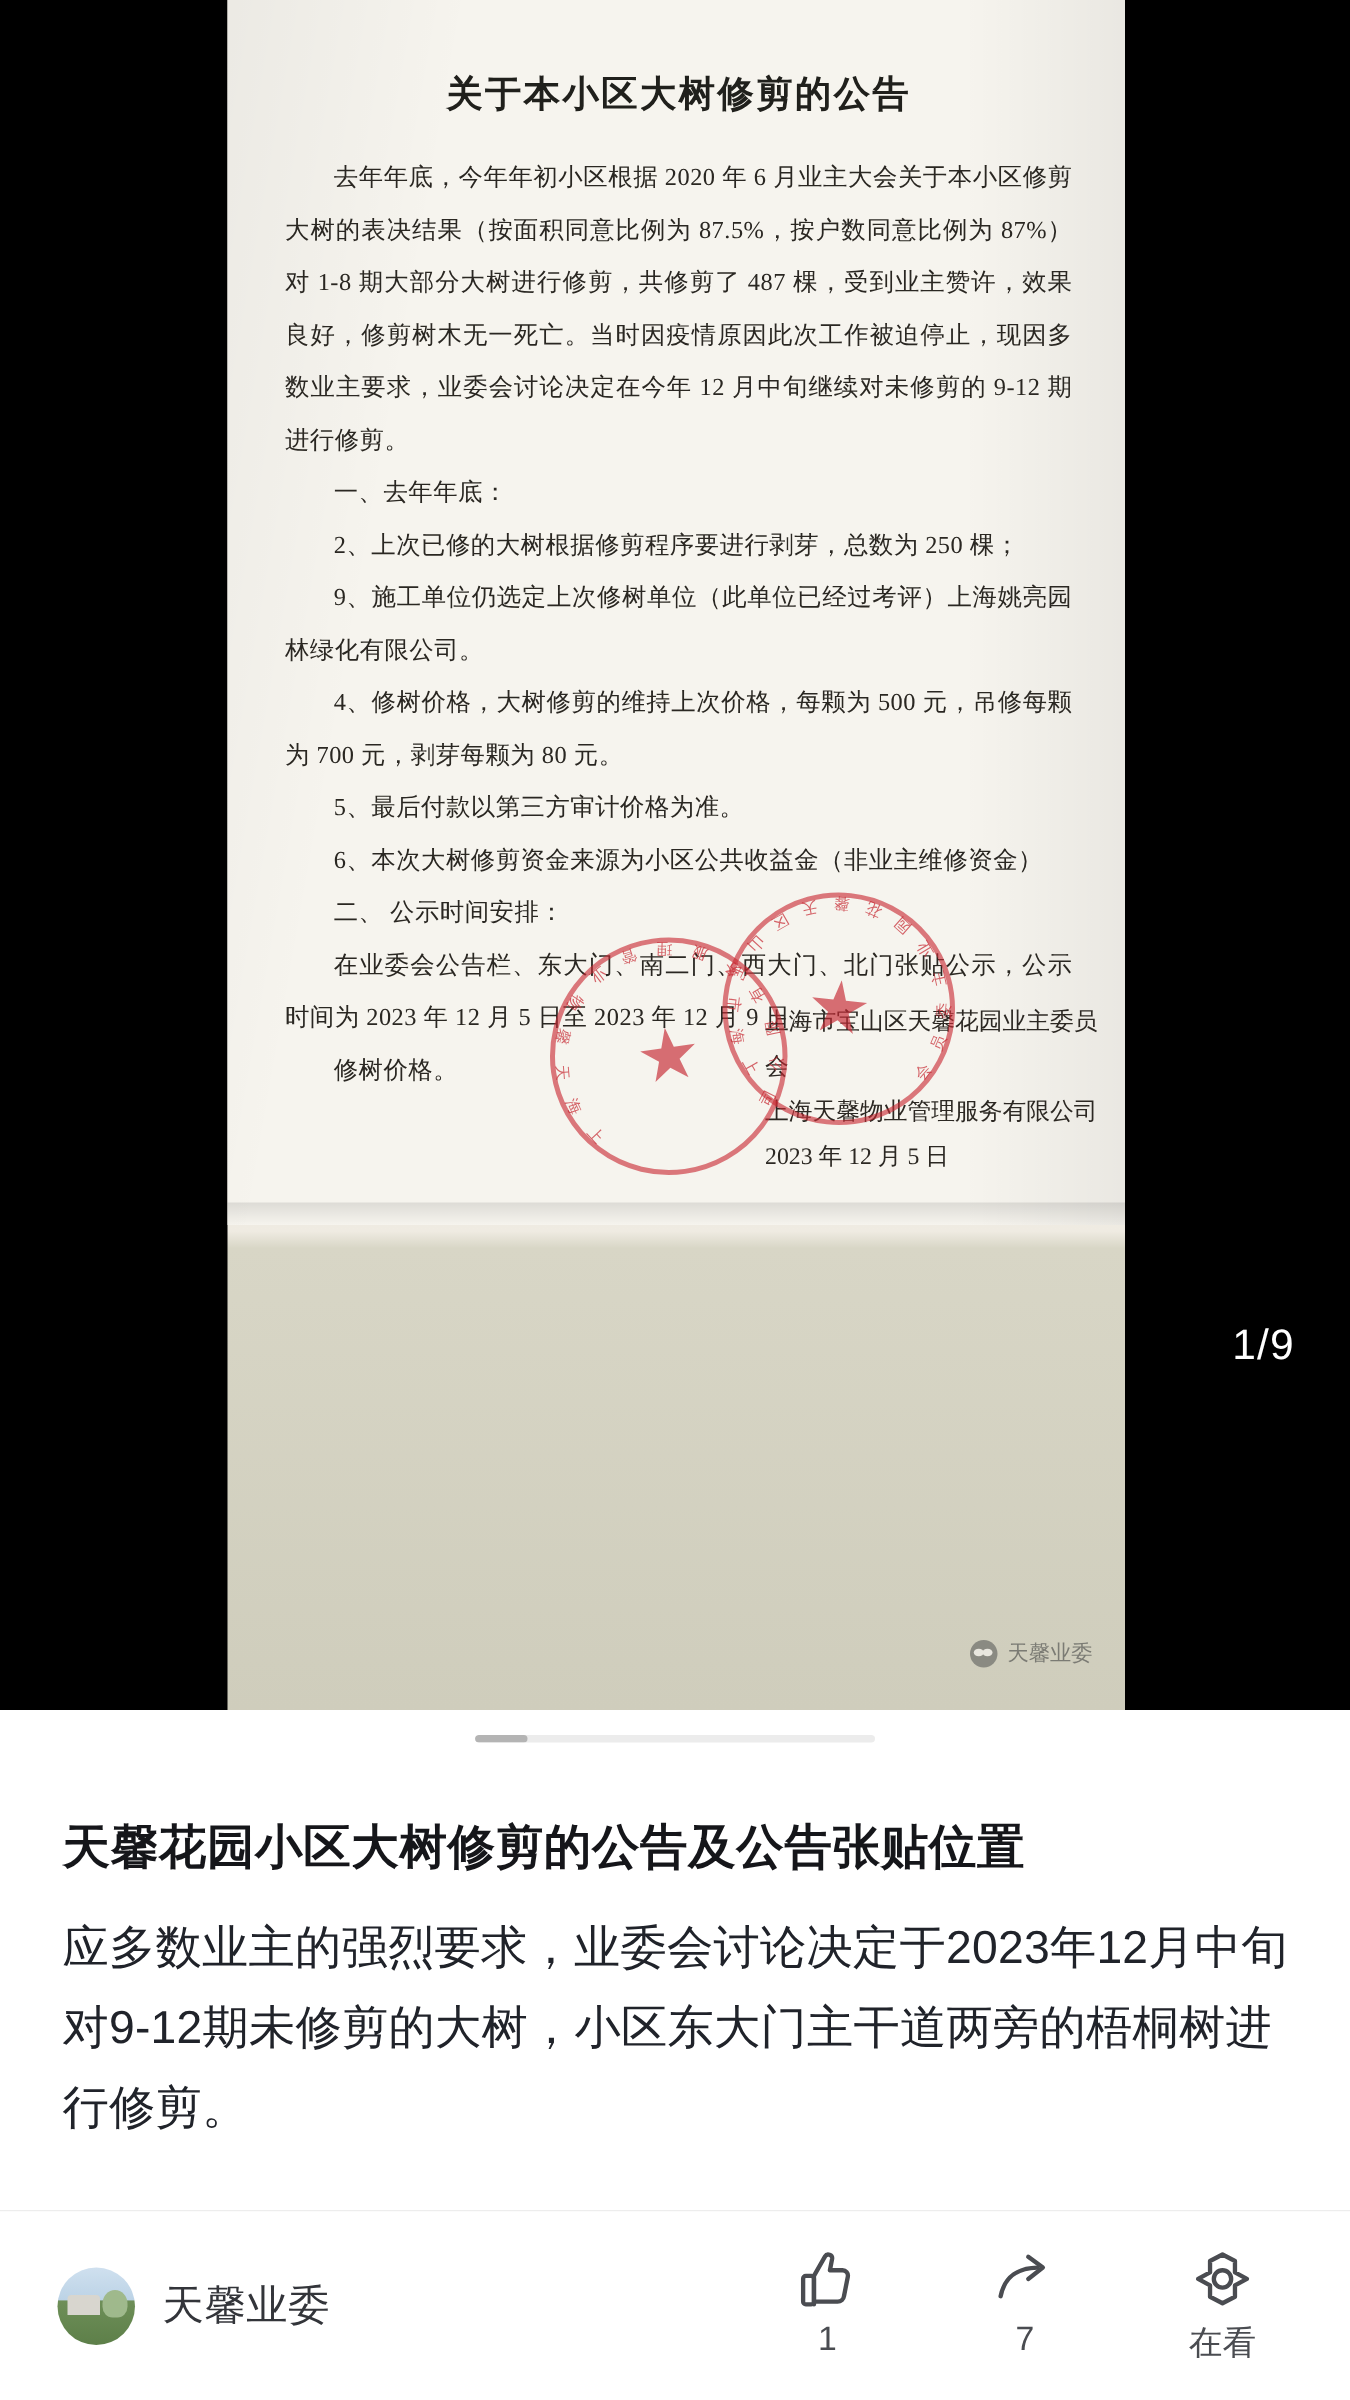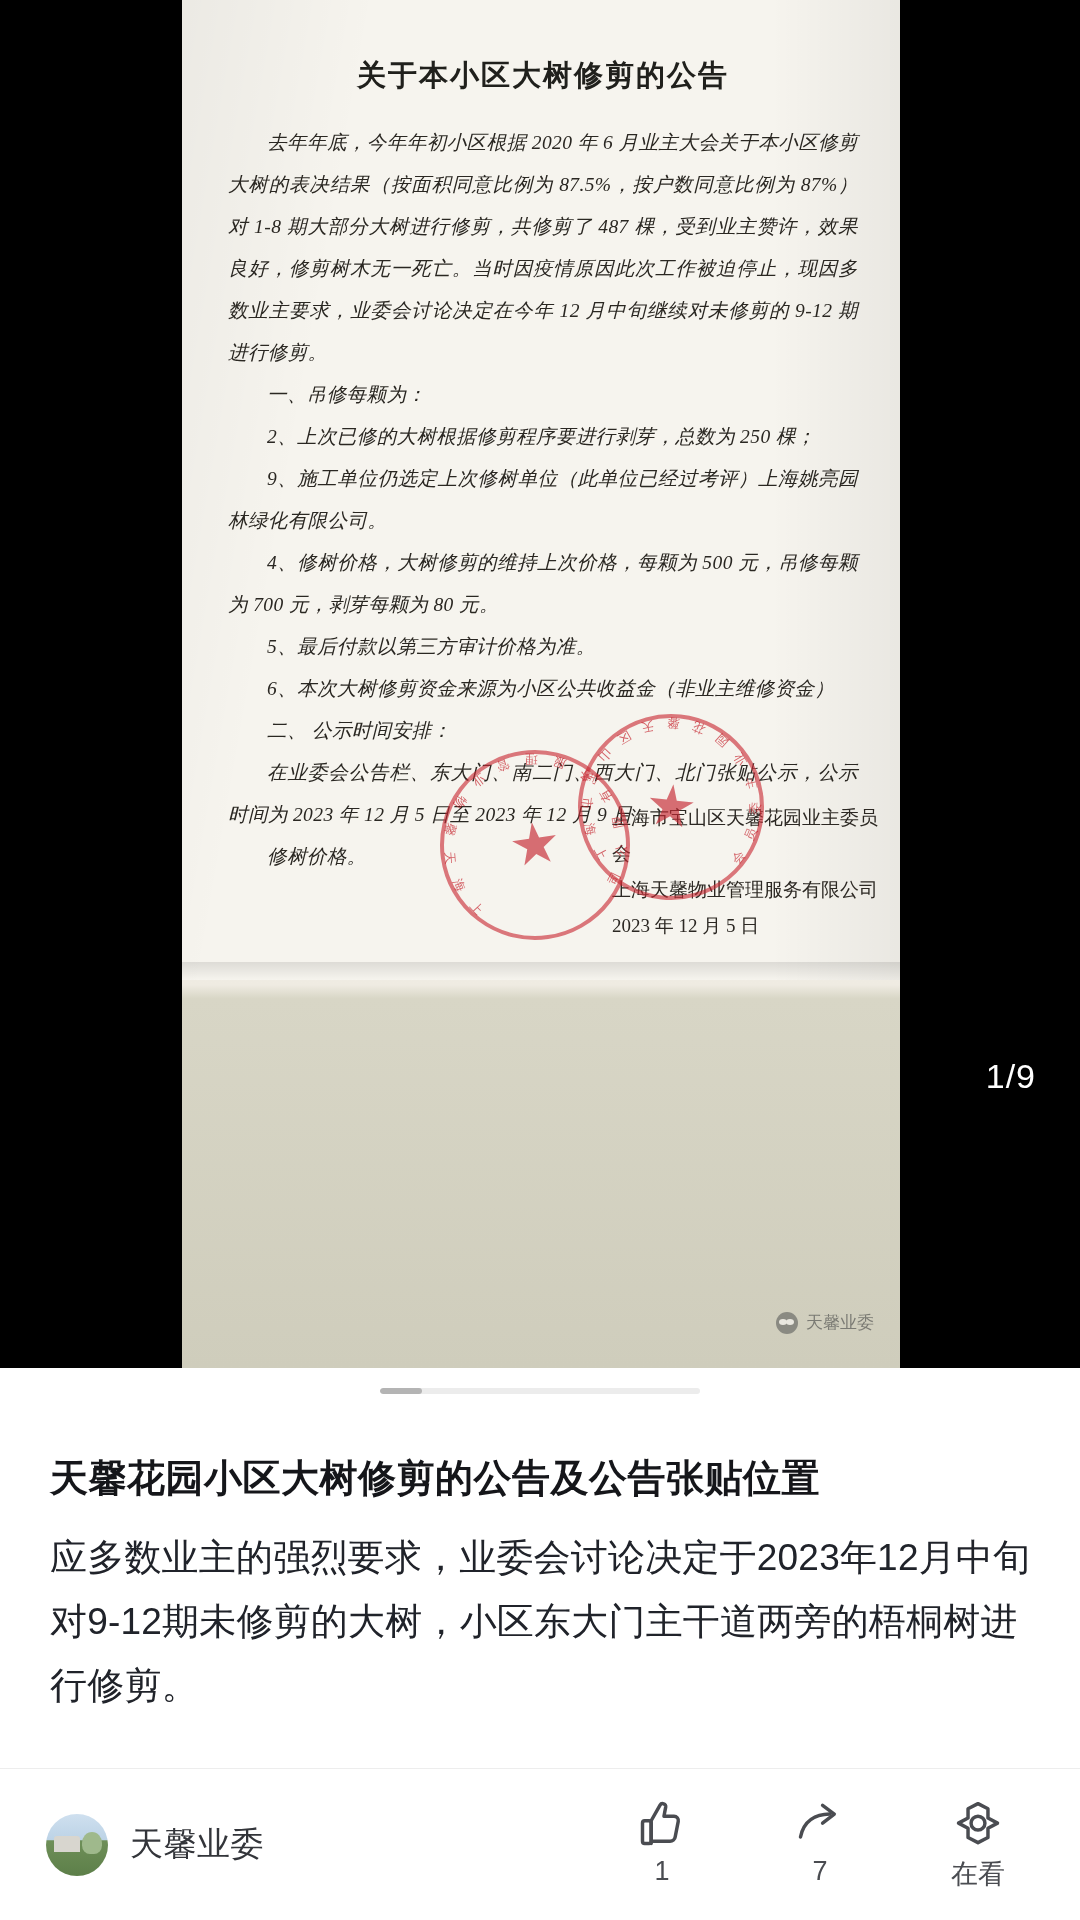--- a/index.html
+++ b/index.html
@@ -72,21 +72,20 @@
     margin-bottom: 26px;
     color: #20201c;
   }
 
   .doc-p {
     font-size: 19.5px;
     line-height: 42px;
     text-align: justify;
     color: #2a2722;
     letter-spacing: 0.4px;
-    font-style: italic;
   }
   .indent { text-indent: 2em; }
 
   
   .stamp-wrap {
     position: absolute;
     left: 0; top: 0;
     width: 718px; height: 980px;
     pointer-events: none;
   }
@@ -289,21 +288,21 @@
 
 <div class="screen">
 
   <div class="media-area">
     <div class="photo">
 
       <div class="paper">
         <div class="doc-title">关于本小区大树修剪的公告</div>
 
         <p class="doc-p indent">去年年底，今年年初小区根据 2020 年 6 月业主大会关于本小区修剪大树的表决结果（按面积同意比例为 87.5%，按户数同意比例为 87%）对 1-8 期大部分大树进行修剪，共修剪了 487 棵，受到业主赞许，效果良好，修剪树木无一死亡。当时因疫情原因此次工作被迫停止，现因多数业主要求，业委会讨论决定在今年 12 月中旬继续对未修剪的 9-12 期进行修剪。</p>
-        <p class="doc-p indent">一、吊修每颗为：</p>
+        <p class="doc-p indent">一、去年年底：</p>
         <p class="doc-p indent">2、上次已修的大树根据修剪程序要进行剥芽，总数为 250 棵；</p>
         <p class="doc-p indent">9、施工单位仍选定上次修树单位（此单位已经过考评）上海姚亮园林绿化有限公司。</p>
         <p class="doc-p indent">4、修树价格，大树修剪的维持上次价格，每颗为 500 元，吊修每颗为 700 元，剥芽每颗为 80 元。</p>
         <p class="doc-p indent">5、最后付款以第三方审计价格为准。</p>
         <p class="doc-p indent">6、本次大树修剪资金来源为小区公共收益金（非业主维修资金）</p>
         <p class="doc-p indent">二、  公示时间安排：</p>
         <p class="doc-p indent">在业委会公告栏、东大门、南二门、西大门、北门张贴公示，公示时间为 2023 年 12 月 5 日至 2023 年 12 月 9 日。</p>
         <p class="doc-p indent">修树价格。</p>
 
         <div class="sign-lines">

